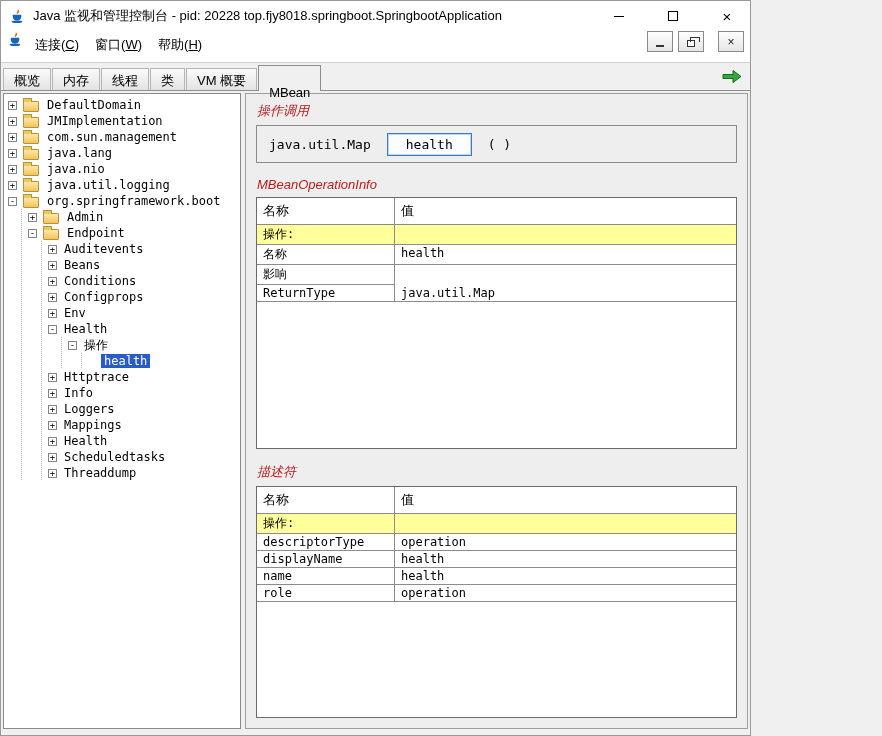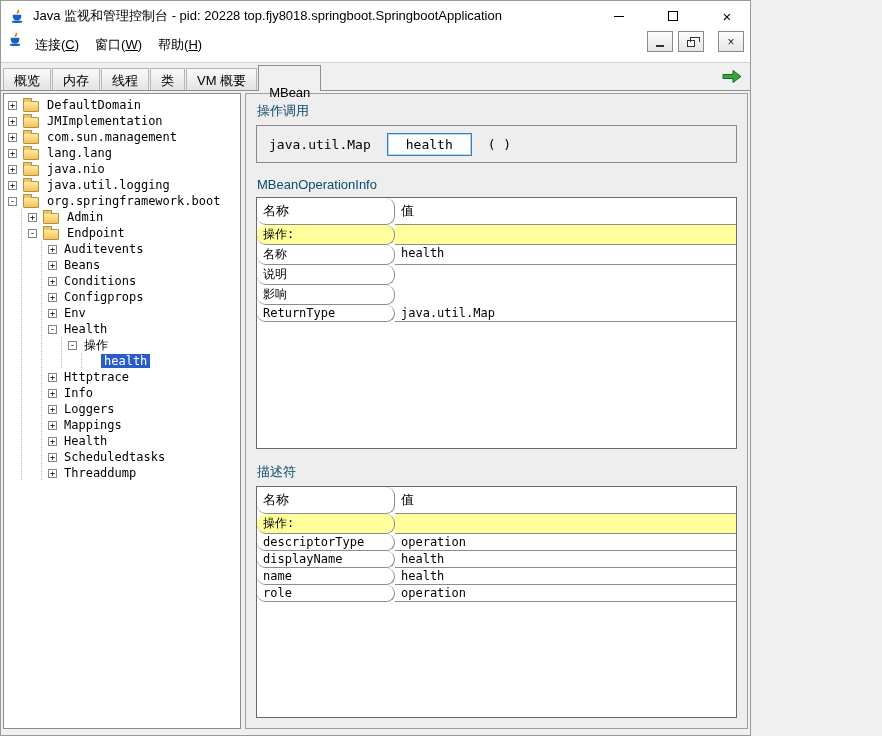--- a/index.html
+++ b/index.html
@@ -47,31 +47,31 @@
               display:inline-flex; align-items:center; justify-content:center;
               font:9px/7px "DejaVu Sans Mono", monospace; color:#000; margin-right:4px; }
   .expander.none { border:none; background:transparent; }
   .folder { width:16px; height:11px; flex:none; background:linear-gradient(#ffe9a6,#f2c45c); border:1px solid #b4913e; border-radius:1px; position:relative; margin:2px 5px 0 2px; }
   .folder::before { content:''; position:absolute; top:-4px; left:-1px; width:7px; height:3px; background:#f2c45c; border:1px solid #b4913e; border-bottom:none; border-radius:1px 1px 0 0; }
   .tlabel { padding:0 3px; }
   .tree-row.sel .tlabel { background:var(--selection-blue,#2a5cc8); color:#fff; }
 
   
   .main-panel { flex:1; margin-left:4px; background:#eeeeee; border:1px solid #9e9e9e; padding:6px 10px 10px 10px; display:flex; flex-direction:column; min-width:0; font-size:13px; }
-  .section-title { flex:none; margin:2px 0 5px 1px; color:#0c4a6e; }
+  .section-title { flex:none; margin:2px 0 5px 1px; color:#b91c1c;font-style:italic; }
   .section-title.spaced { margin-top:14px; }
   .op-box { flex:none; border:1px solid #8a8a8a; height:38px; display:flex; align-items:center; padding:0 12px; gap:16px; background:#eeeeee; font-family:"DejaVu Sans Mono", monospace; font-size:13px; }
   .health-btn { border:1px solid var(--button-border-blue,#3d7bbf); box-shadow:inset 0 0 0 1px #bcd7f0; background:#fbfdff; padding:3px 18px; font-family:"DejaVu Sans Mono", monospace; font-size:13px; color:#000; cursor:default; }
 
   .table { background:#fff; border:1px solid #6a6a6a; display:flex; flex-direction:column; font-family:"DejaVu Sans Mono", monospace; font-size:12px; overflow:hidden; }
   .table.fixed { height:252px; flex:none; }
   .table.fill { flex:1; min-height:0; }
   .trow { display:grid; grid-template-columns:138px 1fr; flex:none; }
   .tcell { padding:1px 6px; border-bottom:1px solid #8c8c8c; white-space:nowrap; overflow:hidden; }
-  .trow .tcell:first-child { border-right:1px solid #8c8c8c;border-radius:9px; }
+  .trow .tcell:first-child { border-right:1px solid #8c8c8c; }
   .trow.thead .tcell { padding:4px 6px; font-size:13px; }
   .trow.hl .tcell { background:var(--highlight-yellow,#ffff9c); }
   .tfill { flex:1; background:#fff; }
 </style>
 </head>
 <body>
 
 <div class="window">
 
   <div class="titlebar">
@@ -145,21 +145,21 @@
           <span class="tlabel">JMImplementation</span>
         </div>
         <div class="tree-row">
           <span class="expander plus">+</span>
           <span class="folder"></span>
           <span class="tlabel">com.sun.management</span>
         </div>
         <div class="tree-row">
           <span class="expander plus">+</span>
           <span class="folder"></span>
-          <span class="tlabel">lang.lang</span>
+          <span class="tlabel">java.lang</span>
         </div>
         <div class="tree-row">
           <span class="expander plus">+</span>
           <span class="folder"></span>
           <span class="tlabel">java.nio</span>
         </div>
         <div class="tree-row">
           <span class="expander plus">+</span>
           <span class="folder"></span>
           <span class="tlabel">java.util.logging</span>
@@ -292,21 +292,20 @@
           </div>
           <div class="trow hl">
             <div class="tcell">操作:</div>
             <div class="tcell"></div>
           </div>
           <div class="trow">
             <div class="tcell">名称</div>
             <div class="tcell">health</div>
           </div>
           <div class="trow">
-            <div class="tcell">说明</div>
           </div>
           <div class="trow">
             <div class="tcell">影响</div>
           </div>
           <div class="trow">
             <div class="tcell">ReturnType</div>
             <div class="tcell">java.util.Map</div>
           </div>
           <div class="tfill"></div>
         </div>

